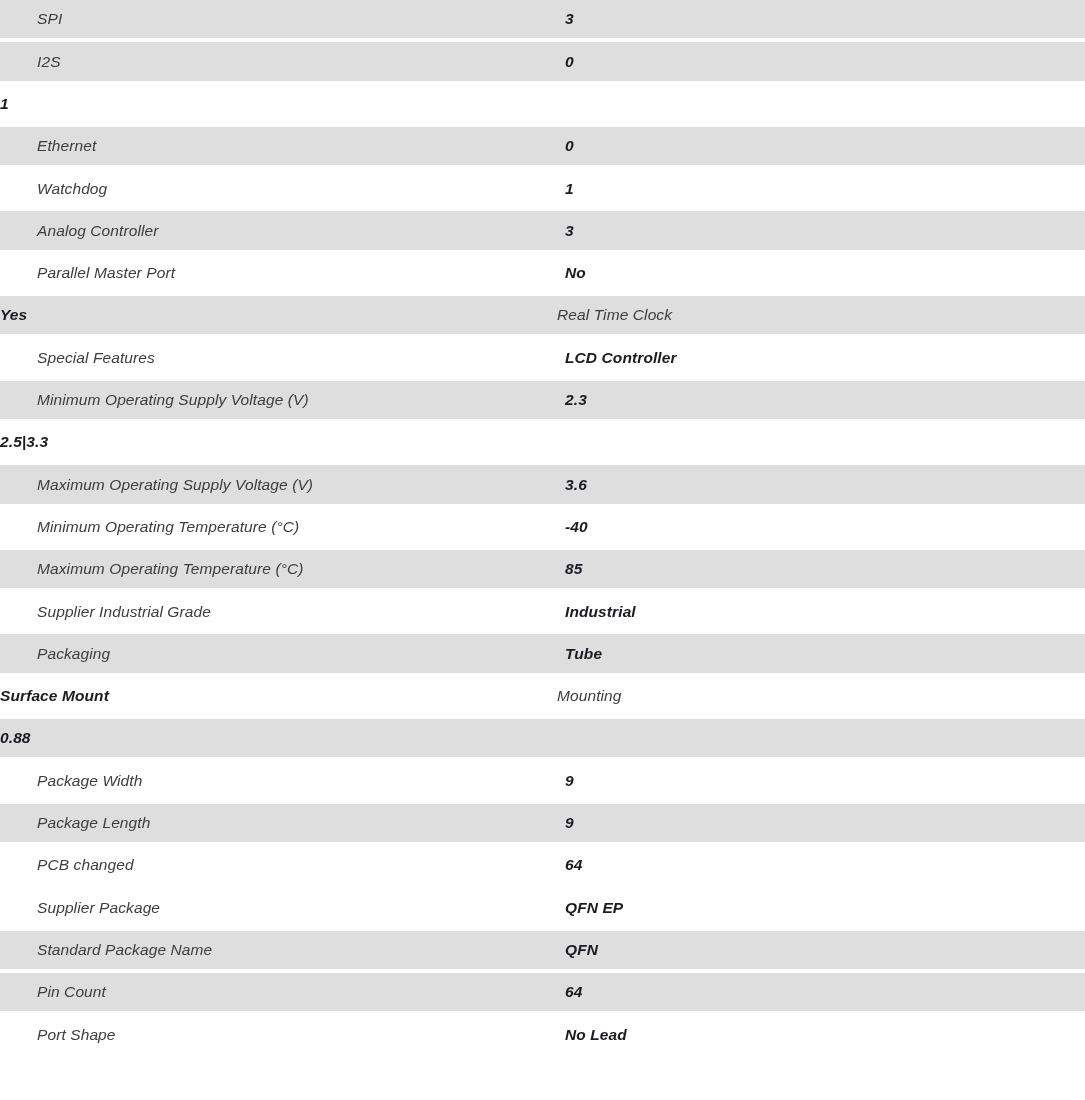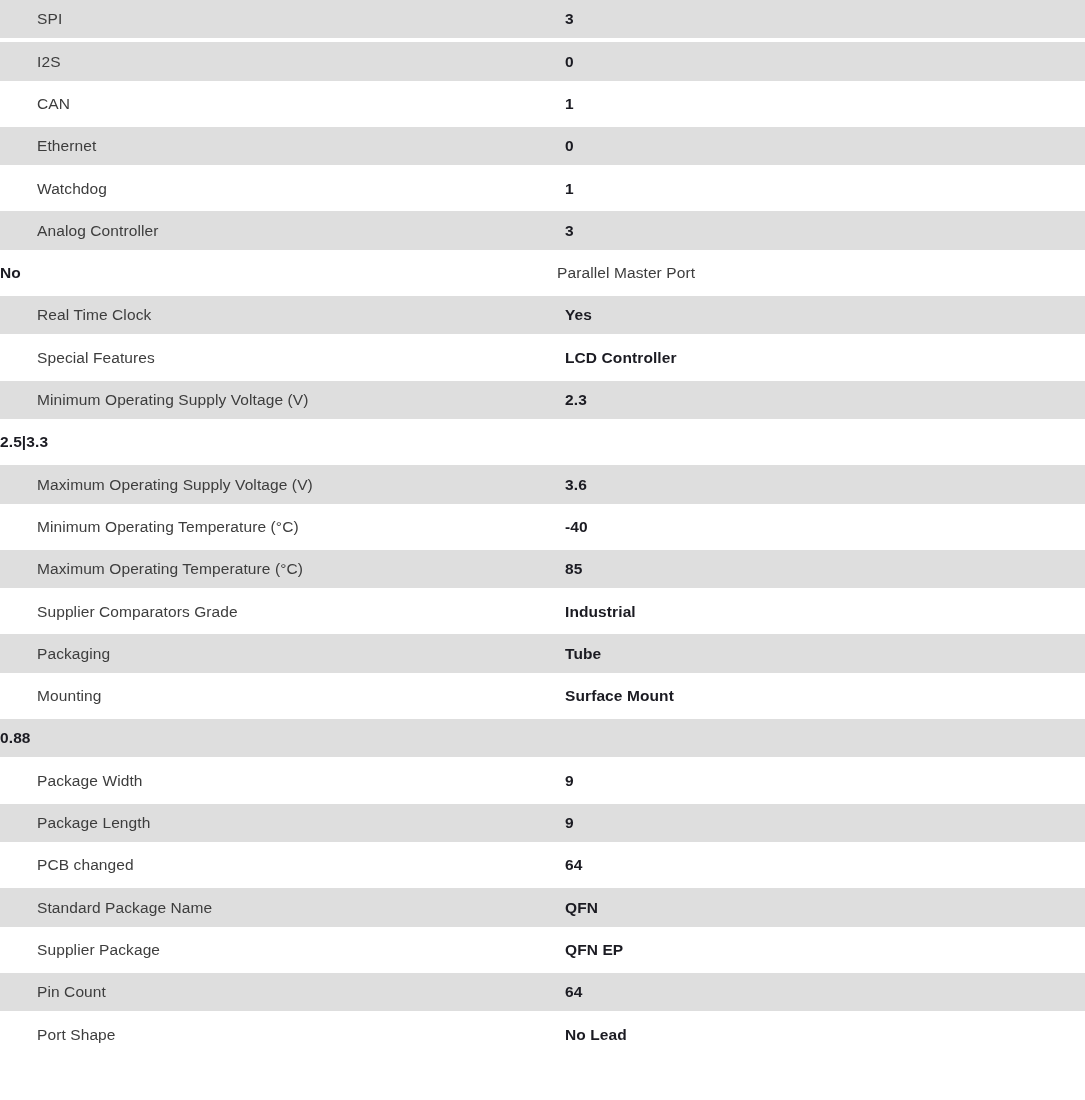--- a/index.html
+++ b/index.html
@@ -5,20 +5,21 @@
   * { margin: 0; padding: 0; box-sizing: border-box; }
   html, body {
     width: 1085px;
     height: 1100px;
     overflow: hidden;
     background: var(--bg, #ffffff);
     font-family: "Liberation Sans", sans-serif;
   }
   .spec-table {
     width: 1085px;
+    font-style: italic;
   }
   .spec-row {
     height: 38.3px;
     margin-bottom: 4px;
     display: flex;
     align-items: center;
     background: transparent;
   }
   .spec-row.striped {
     background: var(--stripe, #dedede);
@@ -51,47 +52,46 @@
     <div class="cell val">3</div>
   </div>
 
 
   <div class="spec-row striped">
     <div class="cell attr">I2S</div>
     <div class="cell val">0</div>
   </div>
 
   <div class="spec-row">
-    <div class="cell attr">CAN</div>
     <div class="cell val">1</div>
   </div>
 
   <div class="spec-row striped">
     <div class="cell attr">Ethernet</div>
     <div class="cell val">0</div>
   </div>
 
   <div class="spec-row">
     <div class="cell attr">Watchdog</div>
     <div class="cell val">1</div>
   </div>
 
   <div class="spec-row striped">
     <div class="cell attr">Analog Controller</div>
     <div class="cell val">3</div>
   </div>
 
   <div class="spec-row">
+    <div class="cell attr">Parallel Master Port</div>
     <div class="cell val">No</div>
-    <div class="cell attr">Parallel Master Port</div>
   </div>
 
   <div class="spec-row striped">
+    <div class="cell val">Yes</div>
     <div class="cell attr">Real Time Clock</div>
-    <div class="cell val">Yes</div>
   </div>
 
   <div class="spec-row">
     <div class="cell attr">Special Features</div>
     <div class="cell val">LCD Controller</div>
   </div>
 
   <div class="spec-row striped">
     <div class="cell attr">Minimum Operating Supply Voltage (V)</div>
     <div class="cell val">2.3</div>
@@ -110,32 +110,32 @@
     <div class="cell attr">Minimum Operating Temperature (°C)</div>
     <div class="cell val">-40</div>
   </div>
 
   <div class="spec-row striped">
     <div class="cell attr">Maximum Operating Temperature (°C)</div>
     <div class="cell val">85</div>
   </div>
 
   <div class="spec-row">
-    <div class="cell attr">Supplier Comparators Grade</div>
+    <div class="cell attr">Supplier Industrial Grade</div>
     <div class="cell val">Industrial</div>
   </div>
 
   <div class="spec-row striped">
     <div class="cell attr">Packaging</div>
     <div class="cell val">Tube</div>
   </div>
 
   <div class="spec-row">
+    <div class="cell val">Surface Mount</div>
     <div class="cell attr">Mounting</div>
-    <div class="cell val">Surface Mount</div>
   </div>
 
   <div class="spec-row striped">
     <div class="cell val">0.88</div>
   </div>
 
   <div class="spec-row">
     <div class="cell attr">Package Width</div>
     <div class="cell val">9</div>
   </div>
@@ -143,28 +143,28 @@
   <div class="spec-row striped">
     <div class="cell attr">Package Length</div>
     <div class="cell val">9</div>
   </div>
 
   <div class="spec-row">
     <div class="cell attr">PCB changed</div>
     <div class="cell val">64</div>
   </div>
 
+  <div class="spec-row">
+    <div class="cell attr">Supplier Package</div>
+    <div class="cell val">QFN EP</div>
+  </div>
+
   <div class="spec-row striped">
     <div class="cell attr">Standard Package Name</div>
     <div class="cell val">QFN</div>
-  </div>
-
-  <div class="spec-row">
-    <div class="cell attr">Supplier Package</div>
-    <div class="cell val">QFN EP</div>
   </div>
 
   <div class="spec-row striped">
     <div class="cell attr">Pin Count</div>
     <div class="cell val">64</div>
   </div>
 
   <div class="spec-row">
     <div class="cell attr">Port Shape</div>
     <div class="cell val">No Lead</div>

